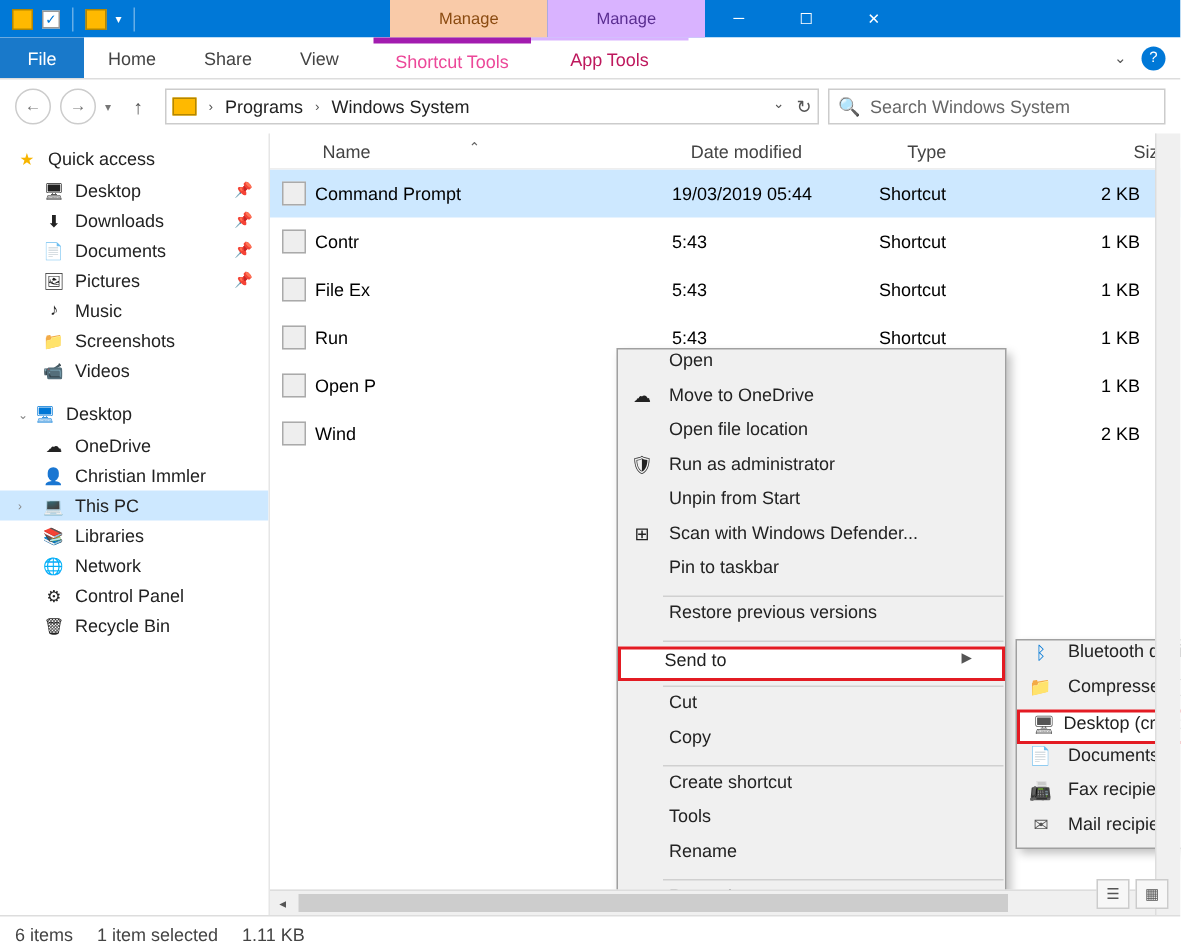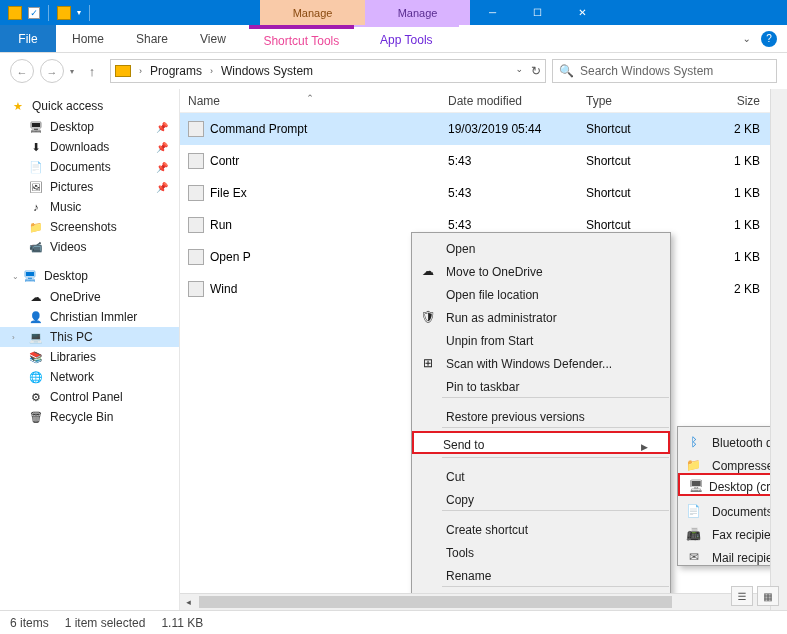--- a/index.html
+++ b/index.html
@@ -18,21 +18,21 @@
 .tb-title { flex:1; display:flex; align-items:center; padding-left:10px; font-size:12px; }
 .tb-controls { display:flex; }
 .tb-btn { width:45px; display:flex; align-items:center; justify-content:center; color:#fff; font-size:10px; }
 
 
 .ribbon { height:28px; display:flex; align-items:stretch; border-bottom:1px solid #ddd; background:#fff; }
 .rb-file { width:56px; background:#1979ca; color:#fff; display:flex; align-items:center; justify-content:center; }
 .rb-tab { padding:0 16px; display:flex; align-items:center; color:#444; }
 .rb-sub { width:105px; display:flex; align-items:center; justify-content:center; }
 .rb-sub1 { color:#ec4899; border-top:4px solid #a21caf; margin-left:-1px; }
-.rb-sub2 { color:#6d28d9; border-top:2px solid #d9b3ff; }
+.rb-sub2 { color:#be185d; border-top:2px solid #d9b3ff; }
 .rb-spacer { flex:1; }
 .rb-right { display:flex; align-items:center; padding-right:10px; gap:10px; color:#555; }
 .help-ico { width:16px; height:16px; border-radius:50%; background:#0078d7; color:#fff; display:flex; align-items:center; justify-content:center; font-size:10px; }
 
 
 .addr-row { height:36px; display:flex; align-items:center; padding:0 10px; gap:6px; }
 .nav-btn { width:24px; height:24px; border-radius:50%; border:1px solid #ccc; display:flex; align-items:center; justify-content:center; color:#777; font-size:11px; }
 .up-btn { width:24px; height:24px; display:flex; align-items:center; justify-content:center; color:#555; font-size:13px; }
 .addr-box { flex:1; height:24px; border:1px solid #ccc; display:flex; align-items:center; padding:0 4px; gap:4px; }
 .addr-ico { width:16px; height:12px; background:#ffb900; border:1px solid #b38600; }
@@ -51,36 +51,36 @@
 .sb-item.selected { background:#cde8ff; }
 .pin { position:absolute; right:10px; color:#888; font-size:10px; }
 .arrow { position:absolute; left:12px; color:#888; font-size:8px; }
 .ico { width:16px; height:16px; display:flex; align-items:center; justify-content:center; font-size:11px; }
 .star { color:#f7b500; }
 .pc-ico { color:#0078d7; }
 
 
 .files { flex:1; position:relative; overflow:hidden; }
 .fl-header { display:flex; height:24px; align-items:center; color:#444; border-bottom:1px solid #eee; }
-.fl-header > div { padding:0 8px; }
+.fl-header > div { padding:0 8px;margin-left:27px; }
 .col-name { width:260px; display:flex; align-items:center; gap:6px; }
 .col-date { width:138px; }
 .col-type { width:120px; }
 .col-size { width:70px; text-align:right; }
 .sort-ind { width:100%; text-align:center; color:#666; font-size:9px; position:absolute; top:-1px; left:0; }
 .fl-row { display:flex; height:32px; align-items:center; }
 .fl-row.selected { background:#cde8ff; }
 .fl-row > div { padding:0 8px; }
 .file-ico { width:16px; height:16px; background:#eee; border:1px solid #aaa; flex-shrink:0; }
 
 
 .ctx-menu { position:absolute; background:#f0f0f0; border:1px solid #a0a0a0; box-shadow:3px 3px 6px rgba(0,0,0,0.25); }
 .cm1 { left:231px; top:143px; width:260px; }
 .cm2 { left:497px; top:337px; width:250px; }
-.cm-item { display:flex; align-items:flex-end; height:23px; padding:0 20px 0 34px; position:relative; color:#222; }
+.cm-item { display:flex; align-items:flex-start; height:23px; padding:0 20px 0 34px; position:relative; color:#222; }
 .cm-item .cm-ico { position:absolute; left:8px; width:16px; height:16px; display:flex; align-items:center; justify-content:center; }
 .cm-item .cm-arrow { margin-left:auto; color:#555; font-size:9px; }
 .cm-item.highlight { background:#fff; }
 .cm-sep { height:1px; background:#d0d0d0; margin:3px 1px 3px 30px; }
 .red-box { border:2px solid #e31b23;padding-left:29px; }
 
 
 .status { position:absolute; bottom:0; left:0; right:0; height:24px; border-top:1px solid #ddd; display:flex; align-items:center; padding:0 10px; gap:16px; color:#444; background:#fff; }
 .scroll-h { position:absolute; bottom:24px; left:180px; right:17px; height:17px; background:#f0f0f0; border-top:1px solid #ddd; display:flex; }
 .scroll-track { flex:1; position:relative; }

